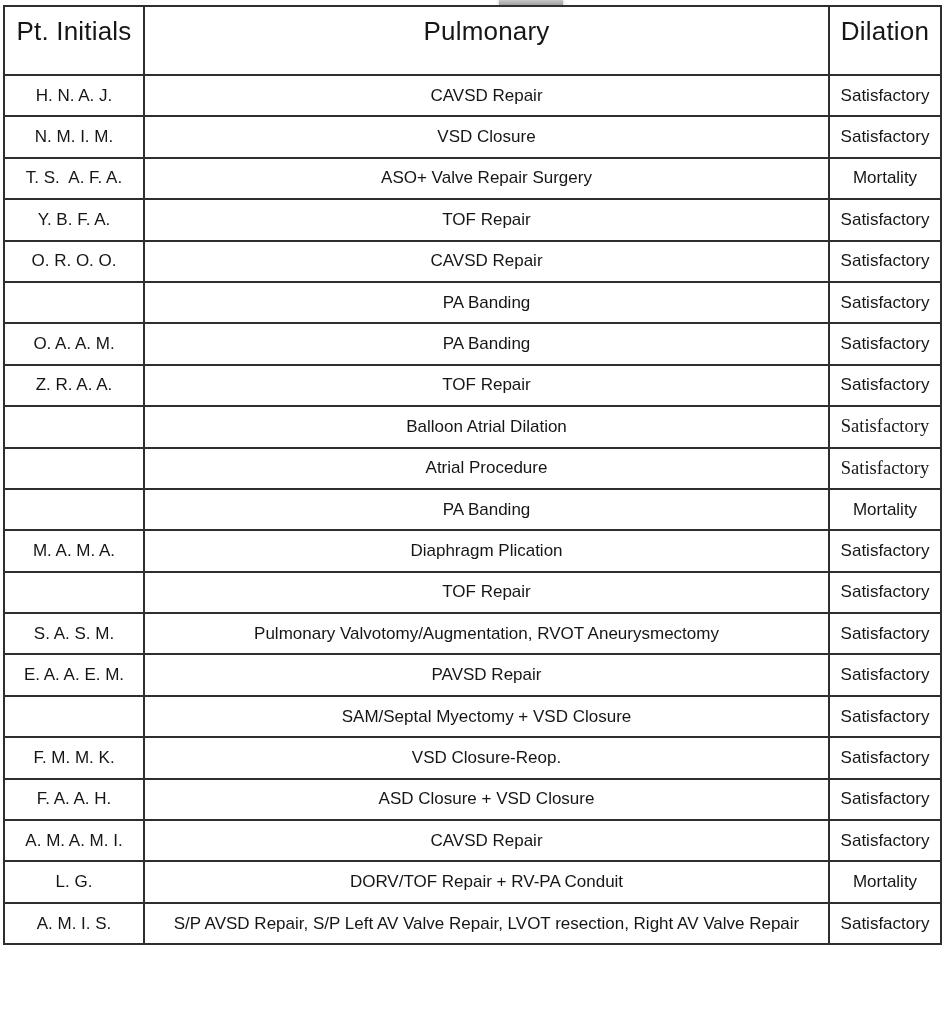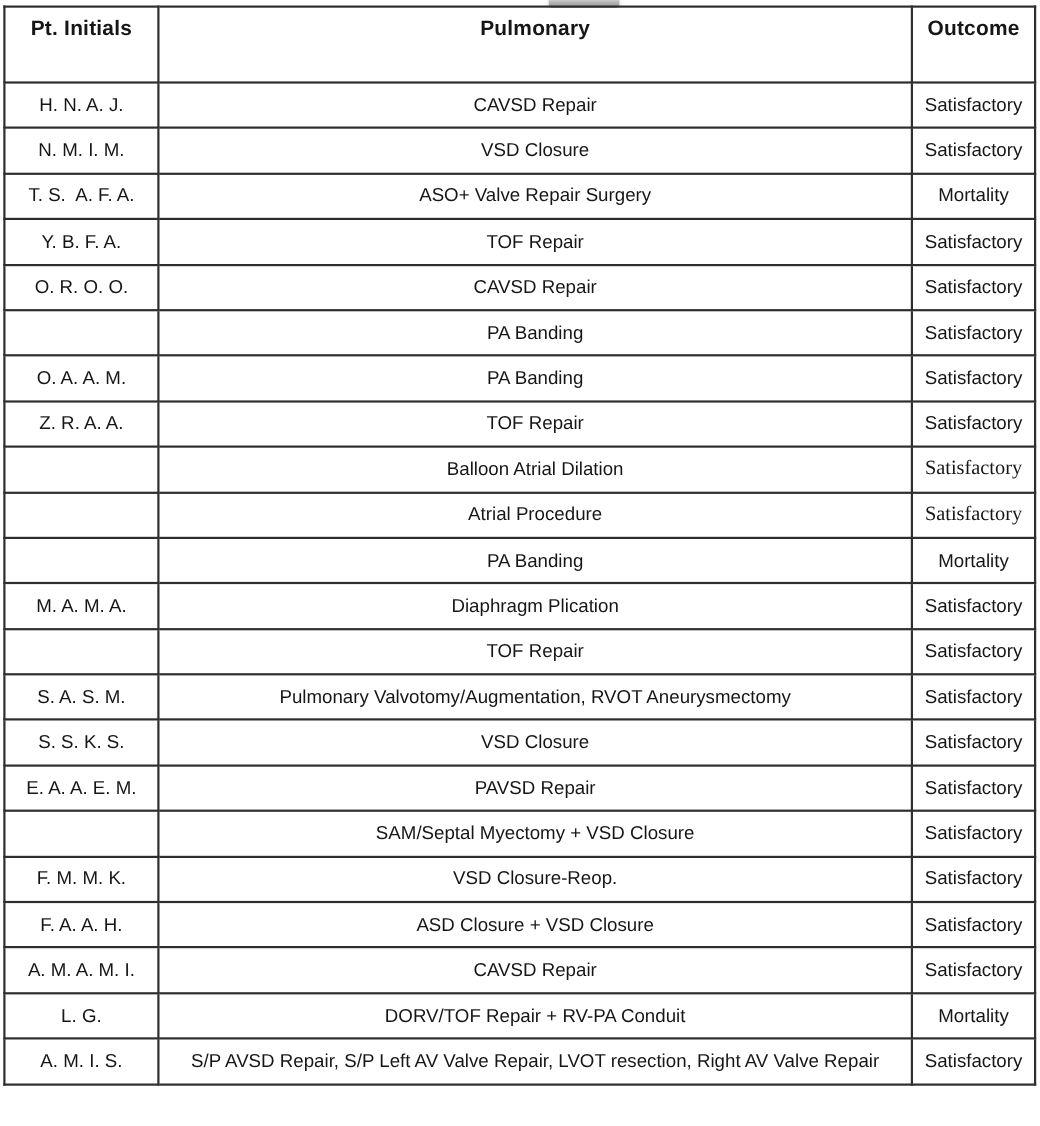--- a/index.html
+++ b/index.html
@@ -41,22 +41,22 @@
     border: 2px solid #2e2e2e;
     background: #ffffff;
     text-align: center;
     overflow: hidden;
     padding: 0 4px;
   }
   .doc-table thead th {
     height: 58px;
     vertical-align: top;
     padding-top: 9px;
-    font-size: 19px;
-    font-weight: bold;
+    font-size: 26px;
+    font-weight: normal;
     letter-spacing: 0.2px;
   }
   .doc-table tbody tr { height: 41.4px; }
   .doc-table tbody td {
     vertical-align: middle;
     font-size: 17px;
     white-space: pre-wrap;
   }
   .doc-table td.serif {
     font-family: "Liberation Serif", serif;
@@ -71,21 +71,21 @@
 <table class="doc-table">
   <colgroup>
     <col class="c-initials">
     <col class="c-procedure">
     <col class="c-outcome">
   </colgroup>
   <thead>
     <tr>
       <th>Pt. Initials</th>
       <th>Pulmonary</th>
-      <th>Outcome</th>
+      <th>Dilation</th>
     </tr>
   </thead>
   <tbody id="table-body">
   <tr>
         <td>H. N. A. J.</td>
         <td>CAVSD Repair</td>
         <td>Satisfactory</td>
       </tr>
       <tr>
         <td>N. M. I. M.</td>
@@ -146,25 +146,20 @@
         <td></td>
         <td>TOF Repair</td>
         <td>Satisfactory</td>
       </tr>
       <tr>
         <td>S. A. S. M.</td>
         <td>Pulmonary Valvotomy/Augmentation, RVOT Aneurysmectomy</td>
         <td>Satisfactory</td>
       </tr>
       <tr>
-        <td>S. S. K. S.</td>
-        <td>VSD Closure</td>
-        <td>Satisfactory</td>
-      </tr>
-      <tr>
         <td>E. A. A. E. M.</td>
         <td>PAVSD Repair</td>
         <td>Satisfactory</td>
       </tr>
       <tr>
         <td></td>
         <td>SAM/Septal Myectomy + VSD Closure</td>
         <td>Satisfactory</td>
       </tr>
       <tr>

